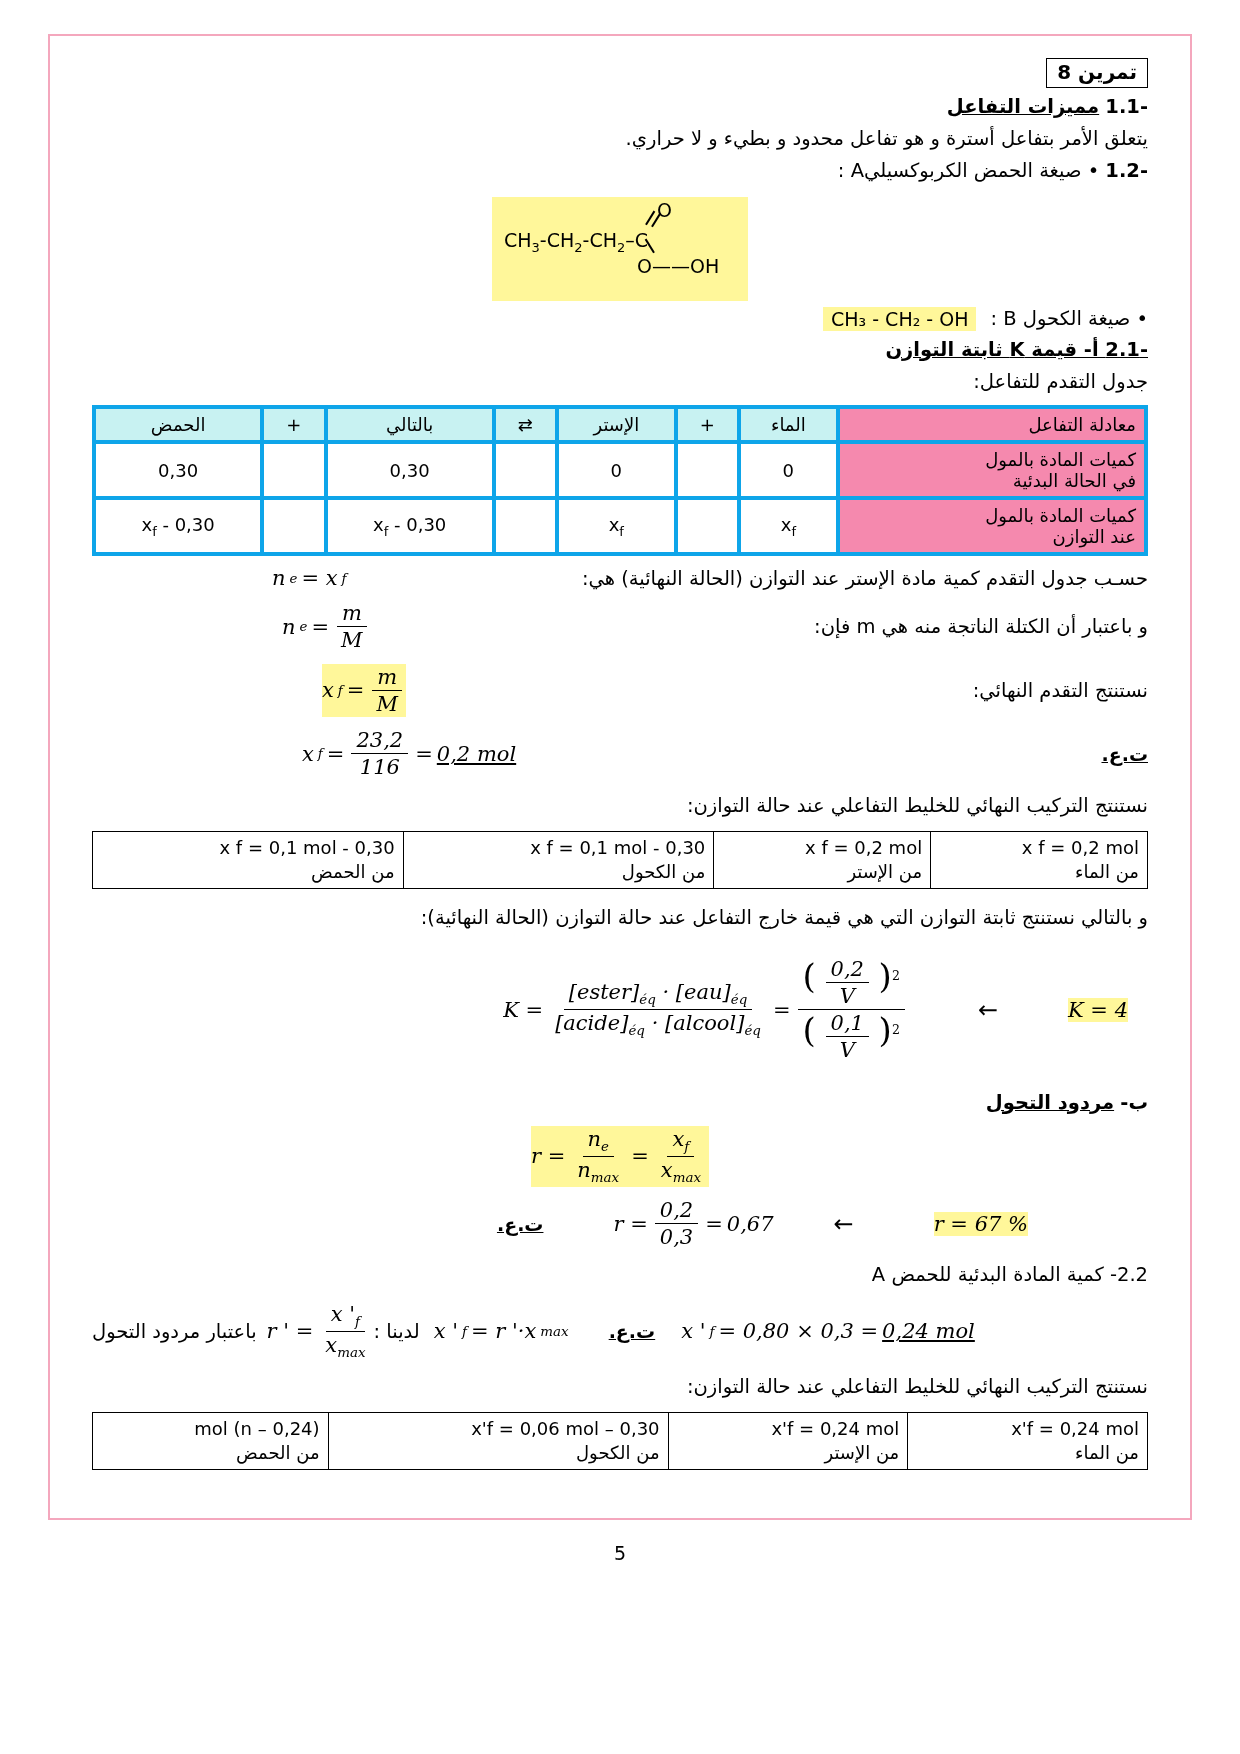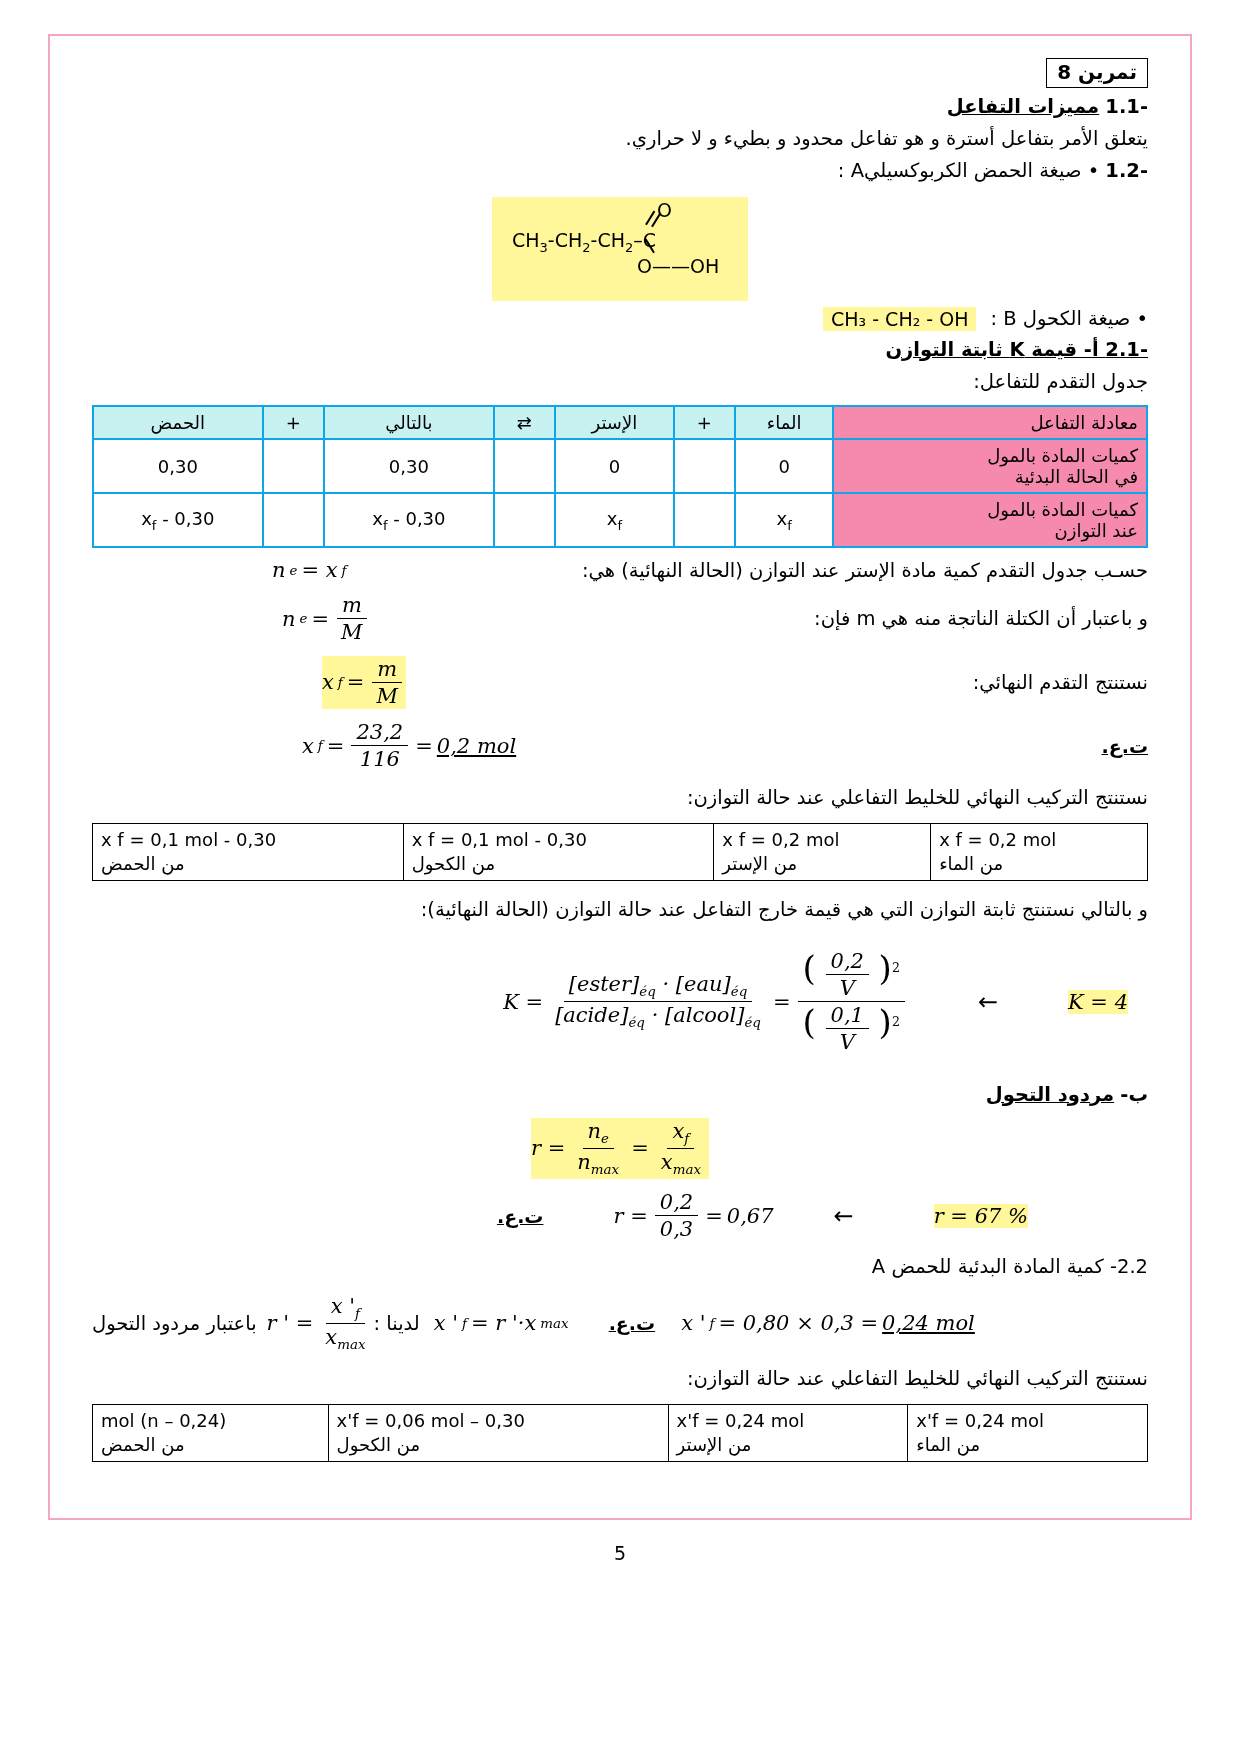--- a/index.html
+++ b/index.html
@@ -12,41 +12,41 @@
   .bold{font-weight:bold;}
   .uline{text-decoration:underline;}
   .boxed-title{display:inline-block;border:1px solid #000;padding:1px 10px 3px 10px;font-size:20px;font-weight:bold;}
   .title-row{text-align:right;margin-bottom:4px;}
   .hl{background:#fff79a;}
   .mono-sub{font-size:13px;vertical-align:sub;}
 
   
   .struct-wrap{margin:10px 0 6px 0;display:flex;justify-content:center;}
   .struct{position:relative;background:#fff79a;padding:10px 14px;width:228px;height:84px;direction:ltr;}
-  .struct .chain{position:absolute;left:20px;top:32px;font-size:19px;white-space:nowrap;}
+  .struct .chain{position:absolute;left:12px;top:32px;font-size:19px;white-space:nowrap;}
   .struct .oTop{position:absolute;left:165px;top:2px;font-size:19px;}
   .struct .oBot{position:absolute;left:145px;top:58px;font-size:19px;white-space:nowrap;}
   .struct .dbl1{position:absolute;left:150px;top:20px;width:16px;height:1.5px;background:#000;transform:rotate(-58deg);}
   .struct .dbl2{position:absolute;left:156px;top:22px;width:16px;height:1.5px;background:#000;transform:rotate(-58deg);}
   .struct .single{position:absolute;left:150px;top:48px;width:16px;height:1.5px;background:#000;transform:rotate(58deg);}
 
   .alcohol-row{display:flex;justify-content:flex-start;align-items:center;gap:14px;direction:rtl;font-size:19.5px;margin:6px 0 4px 0;}
   .formula-chip{background:#fff79a;padding:1px 8px;direction:ltr;font-size:19px;}
 
   
   table.ptable{border-collapse:collapse;width:100%;margin:8px 0 4px 0;direction:rtl;}
-  table.ptable td{border:2px solid #0ea5e9;font-size:18px;padding:5px 8px;text-align:center;vertical-align:middle;}
+  table.ptable td{border:4px solid #0ea5e9;font-size:18px;padding:5px 8px;text-align:center;vertical-align:middle;}
   table.ptable td.hdrpink{background:#f589ae;text-align:right;font-size:18px;}
   table.ptable tr.head td{background:#c8f2f2;}
   table.ptable tr.head td.hdrpink{background:#f589ae;padding-left:32px;}
   .arrowEq{font-size:20px;}
 
   
   table.rtable{border-collapse:collapse;width:100%;margin:10px 0 6px 0;direction:rtl;}
-  table.rtable td{border:1px solid #000;font-size:18px;padding:4px 8px;text-align:left;line-height:1.35;}
+  table.rtable td{border:1px solid #000;font-size:18px;padding:4px 8px;text-align:right;line-height:1.35;}
 
   
   .mrow{display:flex;align-items:center;direction:rtl;margin:10px 0;}
   .mrow .label{font-size:19.5px;}
   .mrow .spacer{flex:1;}
   .math{font-family:"DejaVu Serif",serif;font-style:italic;font-size:21px;direction:ltr;display:inline-flex;align-items:center;gap:4px;}
   .frac{display:inline-flex;flex-direction:column;align-items:center;vertical-align:middle;margin:0 3px;}
   .frac .num{border-bottom:1.4px solid #000;padding:0 5px;line-height:1.25;}
   .frac .den{padding:0 5px;line-height:1.25;}
   .sub{font-size:0.64em;vertical-align:sub;font-style:italic;}

